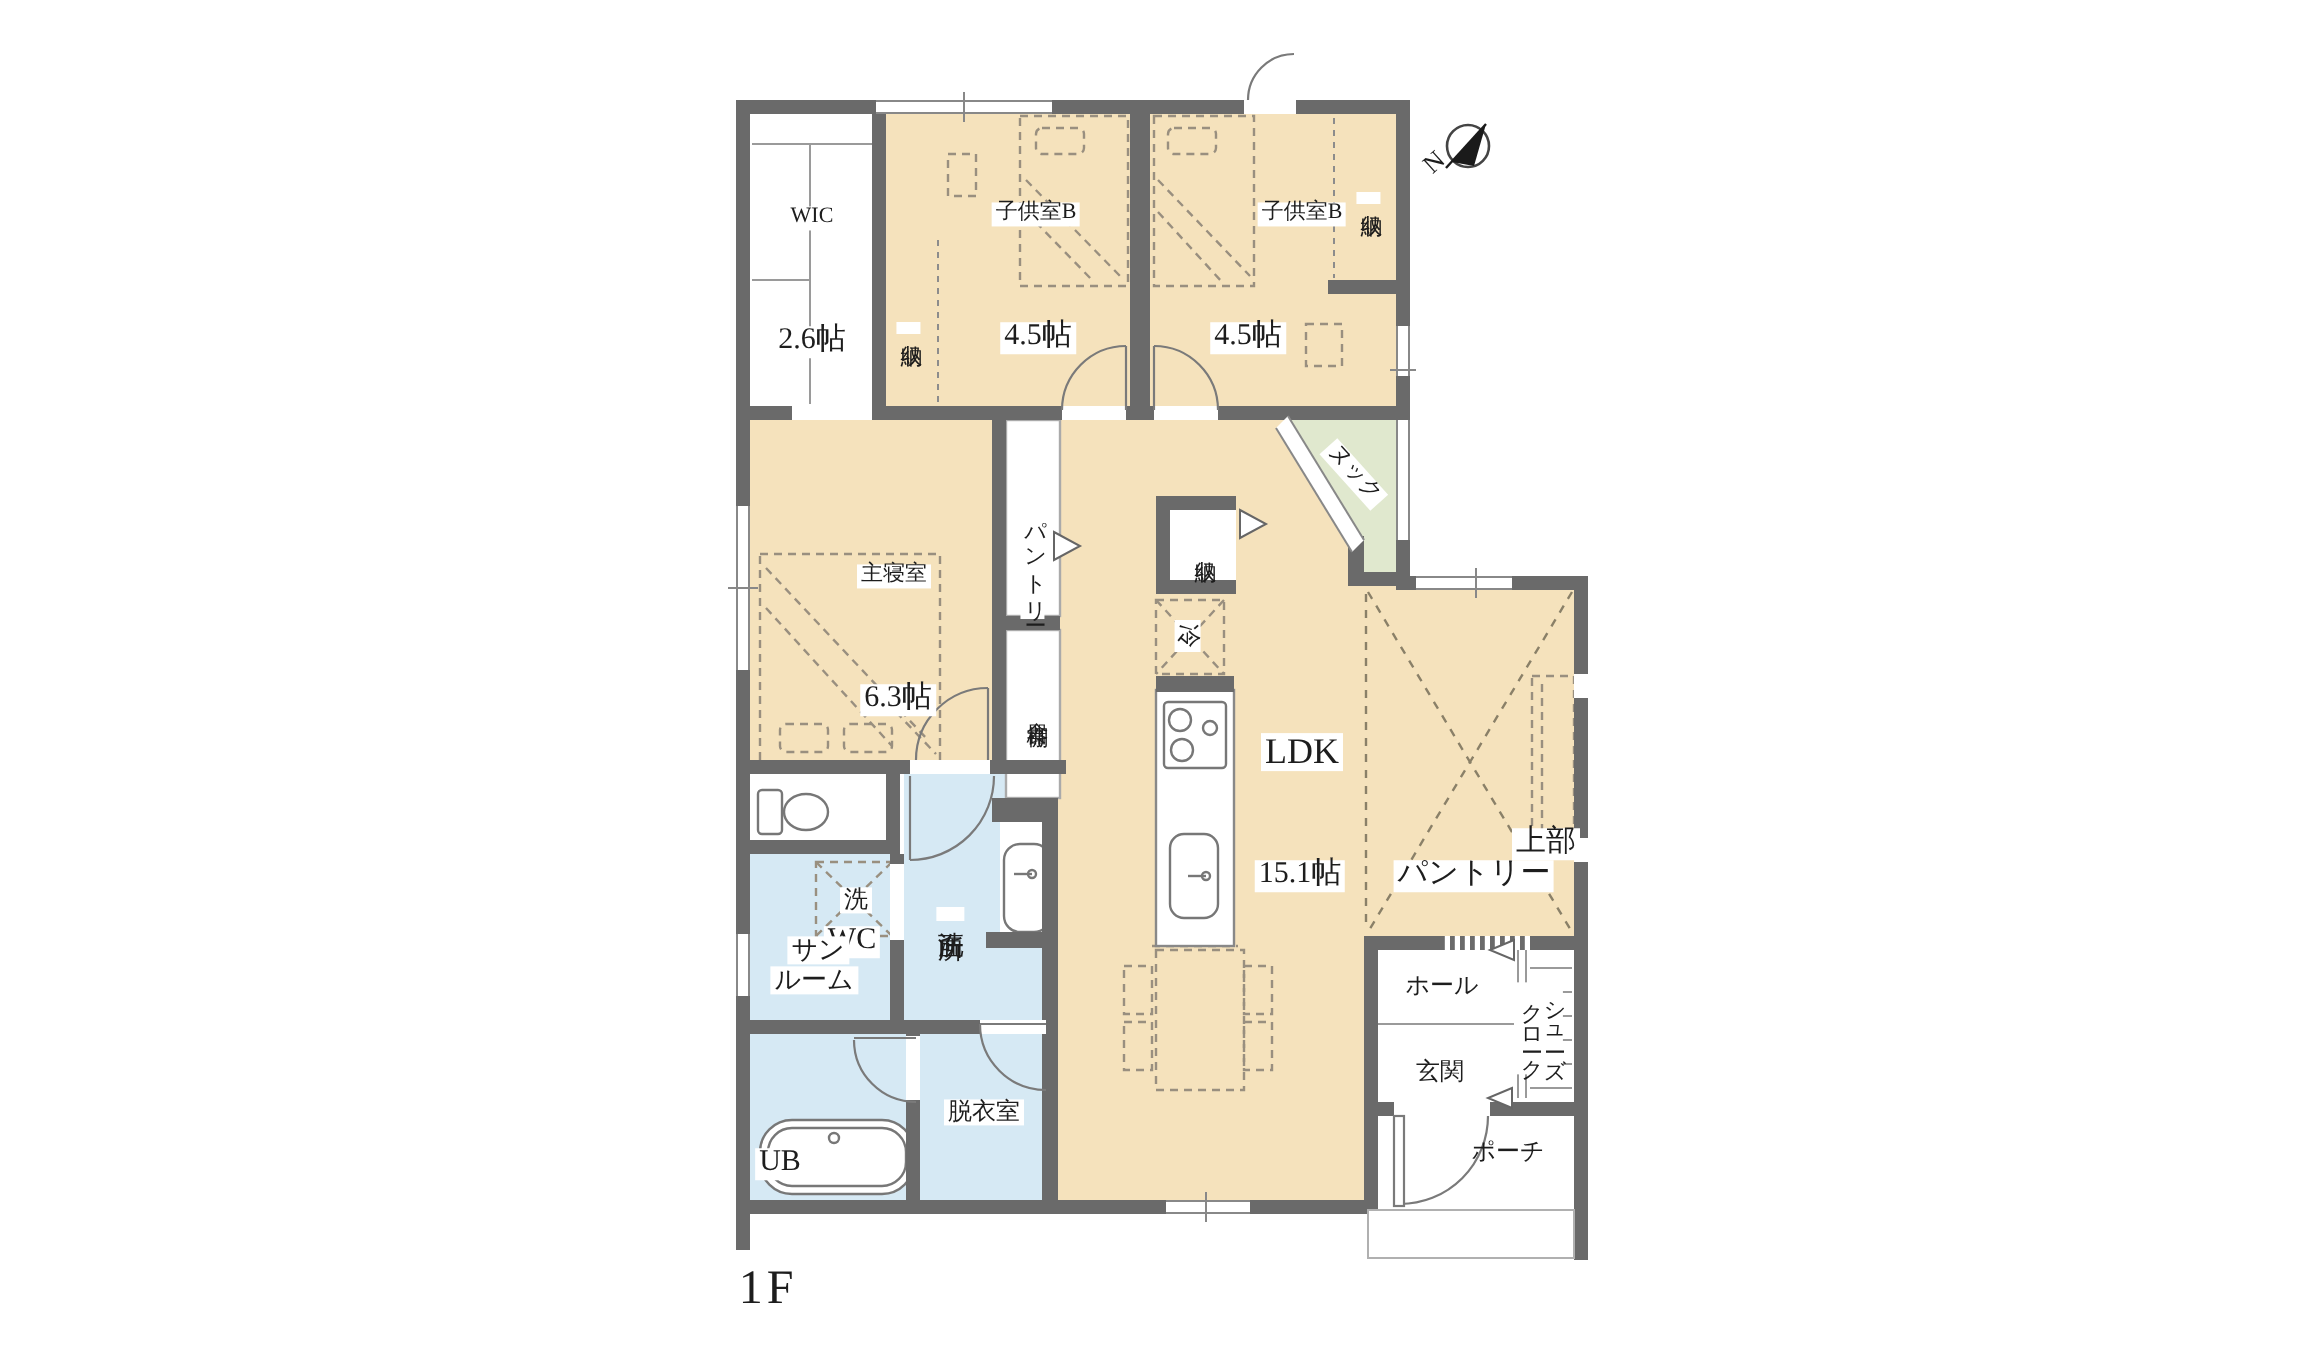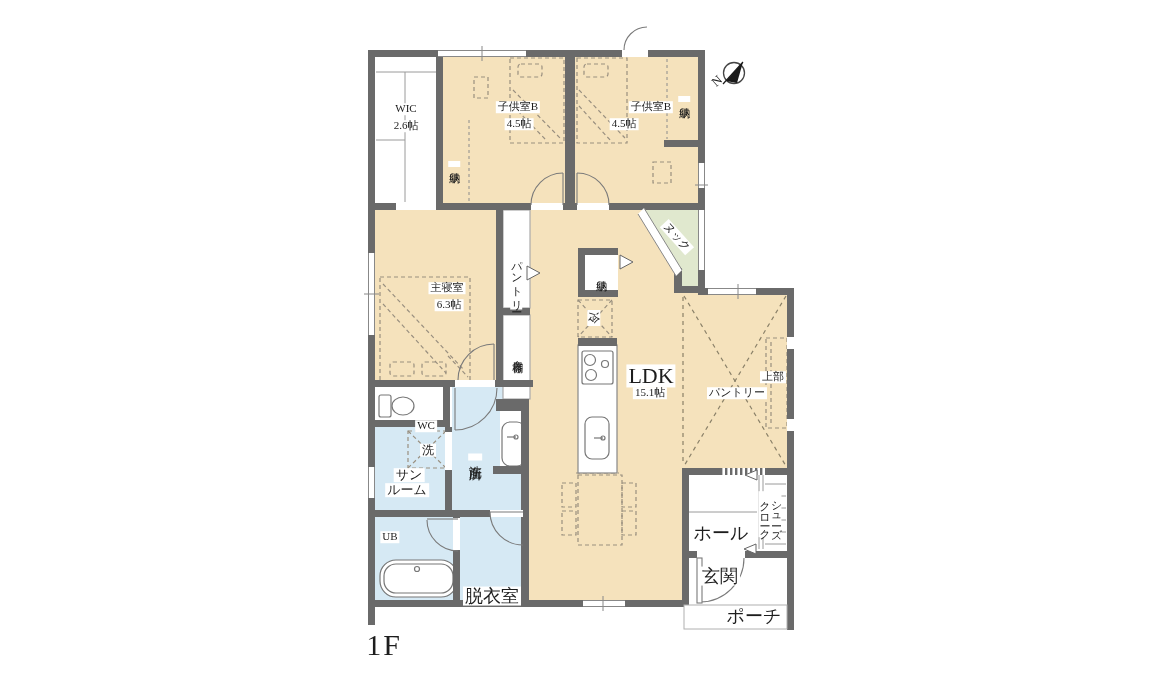--- a/index.html
+++ b/index.html
@@ -6,22 +6,22 @@
   #stage{position:relative;width:1160px;height:686px;background:#ffffff;overflow:hidden;
          font-family:"Liberation Serif","DejaVu Serif",serif;}
   #plan-svg{position:absolute;left:0;top:0;}
   .lbl{position:absolute;transform:translate(-50%,-50%);background:#fff;color:#1d1d1d;
        line-height:1.05;padding:0 2px;white-space:pre;text-align:center;z-index:5;}
   .nobg{background:transparent;}
   .v{writing-mode:vertical-rl;padding:2px 0;letter-spacing:1px;}
   .rot90{transform:translate(-50%,-50%) rotate(90deg);}
   .rot48{transform:translate(-50%,-50%) rotate(48deg);}
   .rotN{transform:translate(-50%,-50%) rotate(-42deg);}
-  .f16{font-size:11px;} .f15{font-size:11px;} .f14{font-size:18px;margin-top:40px;} .f13{font-size:13px;}
-  .f12{font-size:12px;} .f11{font-size:11px;} .f18{font-size:22px;text-align:right;} .f30{font-size:30px;letter-spacing:2px;}
+  .f16{font-size:11px;} .f15{font-size:15px;margin-top:45px;} .f14{font-size:12px;} .f13{font-size:13px;}
+  .f12{font-size:12px;} .f11{font-size:11px;} .f18{font-size:18px;text-align:right;} .f30{font-size:24px;letter-spacing:2px;}
 </style>
 </head>
 <body>
 
 <div id="stage">
 
 <svg id="plan-svg" width="1160" height="686" viewBox="0 0 1160 686">
   <defs>
     <pattern id="hatch" width="5" height="7" patternUnits="userSpaceOnUse">
       <rect width="5" height="7" fill="#ffffff"></rect>

